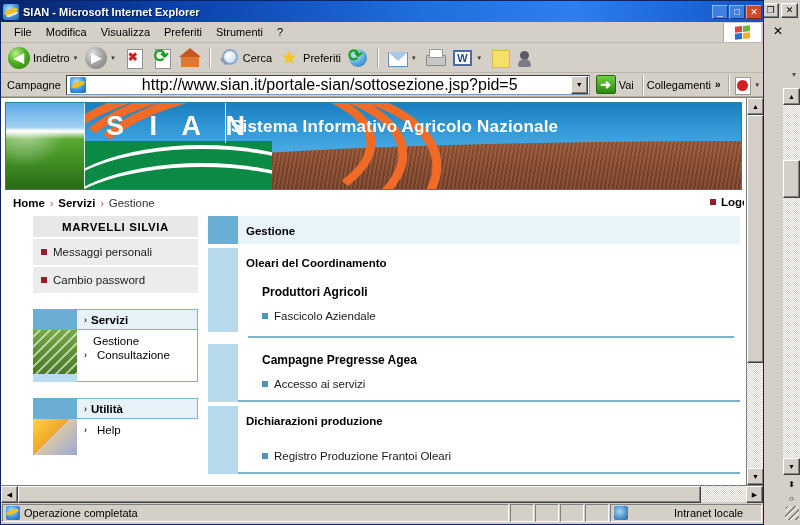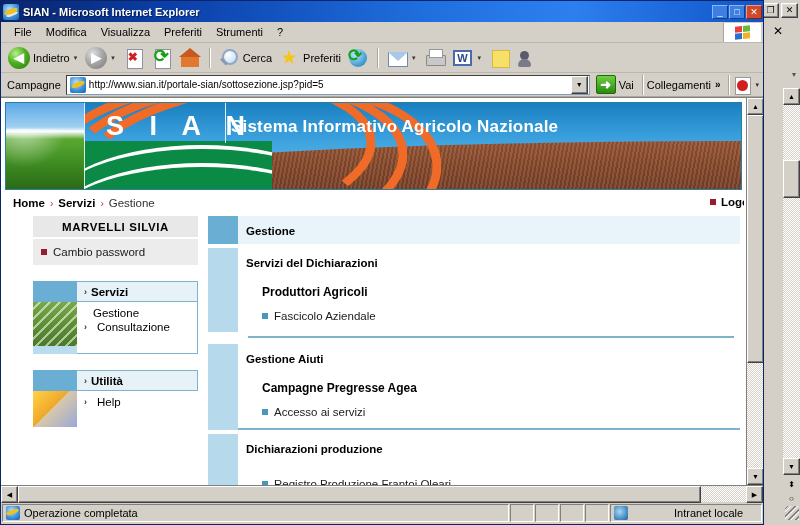--- a/index.html
+++ b/index.html
@@ -200,21 +200,21 @@
     border: 1px solid #7f9db9; border-top-color: #404040; border-left-color: #404040;
     display: flex; align-items: center; min-width: 0;
   }
   #addr-ico {
     width: 16px; height: 16px; margin: 0 3px; flex: 0 0 16px;
     background: radial-gradient(circle at 40% 35%, #bfe3ff 0%, #3c93dd 55%, #1b5fa8 100%);
     border-radius: 2px; position: relative; overflow: hidden;
   }
   #addr-ico:after { content: ""; position: absolute; left: 1px; top: 5px; width: 14px;
     height: 5px; background: #f0c020; transform: rotate(-20deg); border-radius: 50%/60%; }
-  #addr-text { font-size: 10px; color: #000; white-space: nowrap; overflow: hidden; flex: 1; }
+  #addr-text { font-size: 16px; color: #000; white-space: nowrap; overflow: hidden; flex: 1; text-align: center; }
   #addr-drop {
     width: 17px; height: 18px; margin-right: 1px; background: #d4d0c8;
     border: 1px solid #fff; border-right-color: #404040; border-bottom-color: #404040;
     box-shadow: inset -1px -1px 0 #808080;
     font-size: 7px; text-align: center; line-height: 16px; flex: 0 0 17px;
   }
   #go-btn { display: flex; align-items: center; padding: 0 4px 0 6px; }
   .ico-go { width: 20px; height: 19px; background: linear-gradient(#6fd040,#2a8a10);
     border: 1px solid #1d6a0a; border-radius: 2px; color: #fff; font-size: 13px;
     line-height: 17px; text-align: center; font-weight: bold; }
@@ -590,20 +590,26 @@
         </span>
       </div>
 
       <div id="cols">
 
         <div id="leftcol">
           <div id="user-box">
             <div id="user-name">MARVELLI SILVIA</div>
           </div>
 
+          <div class="lm-group">
+            <div class="lm-row">
+              <span class="sq"></span>
+              <span class="lm-text">Messaggi personali</span>
+            </div>
+          </div>
 
           <div class="lm-group">
             <div class="lm-row">
               <span class="sq"></span>
               <span class="lm-text">Cambio password</span>
             </div>
           </div>
 
           <div class="nav-block">
             <div class="nav-head">
@@ -656,37 +662,34 @@
               <div class="sect-title-row">
                 <span class="sect-title">Gestione</span>
               </div>
             </div>
           </div>
 
           <div class="sect s1">
             <div class="sect-bar"></div>
             <div class="sect-main">
               <div class="sect-title-row plain">
-                <span class="sect-title">Servizi del Dichiarazioni</span>
+                <span class="sect-title">Oleari del Coordinamento</span>
               </div>
               <div class="sub-title">Produttori Agricoli</div>
               <div class="leaf">
                 <span class="sq2"></span>
                 <span class="leaf-text">Fascicolo Aziendale</span>
               </div>
             </div>
           </div>
           <div id="grp1-underline"></div>
 
           <div class="sect" style="margin-top:6px">
             <div class="sect-bar"></div>
             <div class="sect-main">
-              <div class="sect-title-row plain">
-                <span class="sect-title">Gestione Aiuti</span>
-              </div>
               <div class="sub-title">Campagne Pregresse Agea</div>
               <div class="leaf">
                 <span class="sq2"></span>
                 <span class="leaf-text">Accesso ai servizi</span>
               </div>
             </div>
           </div>
 
           <div class="sect">
             <div class="sect-bar"></div>

